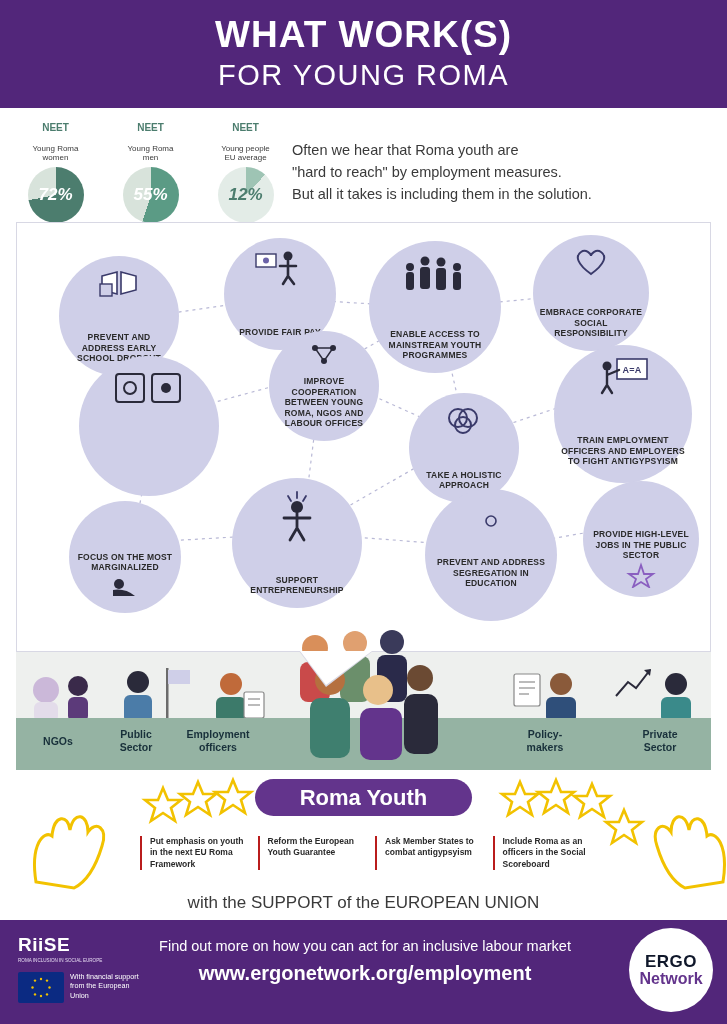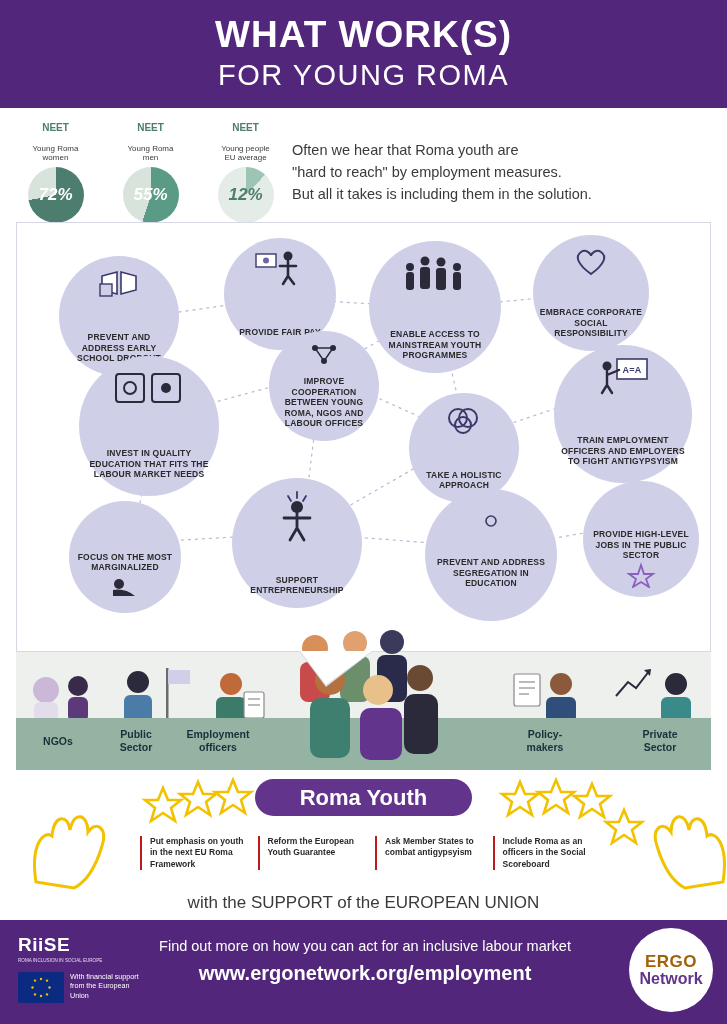--- a/index.html
+++ b/index.html
@@ -139,21 +139,21 @@
   }
   .eutext {
     position: absolute; left: 70px; top: 52px; width: 80px;
     font-size: 7.2px; line-height: 1.3; color: #ffffff;
   }
   .ergo {
     position: absolute; right: 14px; top: 8px; width: 84px; height: 84px;
     border-radius: 50%; background: #ffffff;
     display: flex; flex-direction: column; align-items: center; justify-content: center;
   }
-  .ergo .e1 { font-size: 17px; font-weight: bold; color: #a16207; letter-spacing: .5px; }
+  .ergo .e1 { font-size: 17px; font-weight: bold; color: #0f172a; letter-spacing: .5px; }
   .ergo .e2 { font-size: 16px; font-weight: bold; color: #63348c; margin-top: -2px; }
 
   .hands { position: absolute; left: 0; top: 770px; width: 727px; height: 132px; pointer-events: none; }
 </style>
 </head>
 <body>
 
 <div class="poster">
 
   <div class="header">
@@ -277,21 +277,20 @@
 
     <div class="bubble lower" style="left:62px; top:133px; width:140px; height:140px;">
       <span class="ico">
         <svg width="74" height="40" viewBox="0 0 74 40">
             <rect x="4" y="6" width="28" height="28" rx="3" fill="none" stroke="#2a2a3a" stroke-width="2"></rect>
             <rect x="40" y="6" width="28" height="28" rx="3" fill="none" stroke="#2a2a3a" stroke-width="2"></rect>
             <circle cx="18" cy="20" r="6" fill="none" stroke="#2a2a3a" stroke-width="2"></circle>
             <circle cx="54" cy="20" r="5" fill="#2a2a3a"></circle>
           </svg>
       </span>
-      <div class="lbl">INVEST IN QUALITY EDUCATION THAT FITS THE LABOUR MARKET NEEDS</div>
     </div>
 
     <div class="bubble" style="left:252px; top:108px; width:110px; height:110px;">
       <span class="ico">
         <svg width="30" height="22" viewBox="0 0 30 22">
             <circle cx="6" cy="5" r="3" fill="#2a2a3a"></circle>
             <circle cx="24" cy="5" r="3" fill="#2a2a3a"></circle>
             <circle cx="15" cy="18" r="3" fill="#2a2a3a"></circle>
             <path d="M6 5 L24 5 M6 5 L15 18 M24 5 L15 18" stroke="#2a2a3a" stroke-width="1.4"></path>
           </svg>

